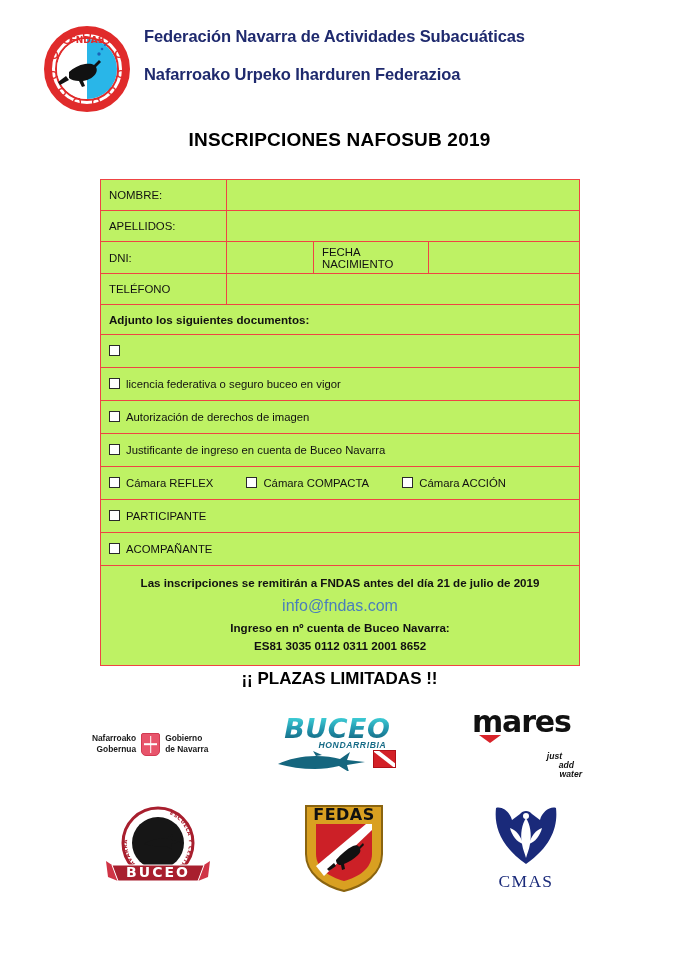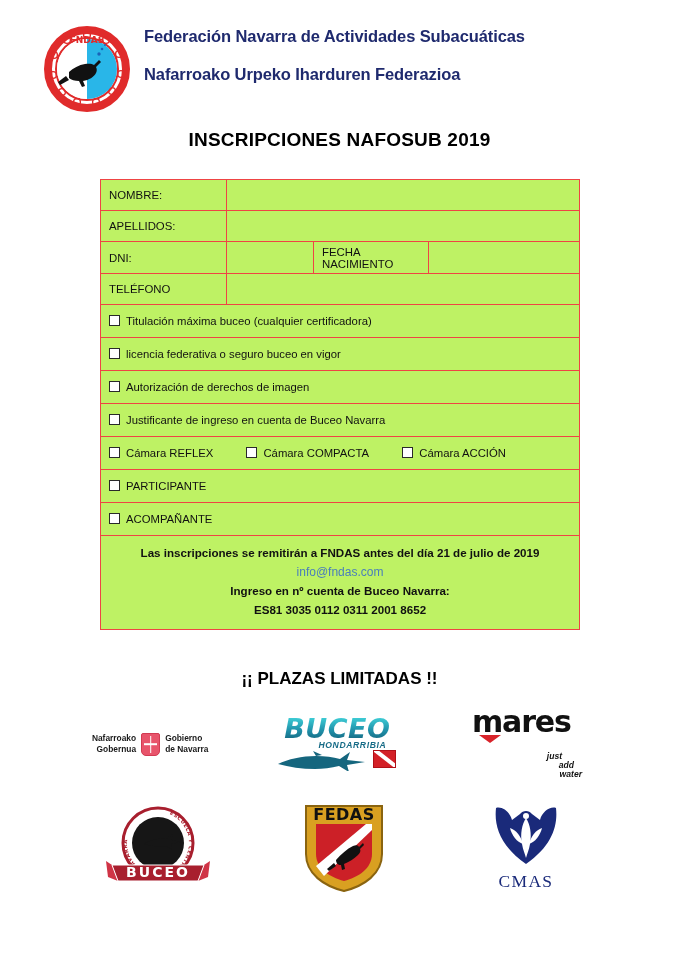--- a/index.html
+++ b/index.html
@@ -114,21 +114,21 @@
   }
   .foot-line {
     font-weight: bold;
     font-size: 11.6px;
     display: block;
   }
   .foot-email {
     display: block;
     color: #4a7ebb;
     font-weight: normal;
-    font-size: 12px;
+    font-size: 16px;
   }
 
   
   .plazas {
     position: absolute;
     left: 0;
     top: 669px;
     width: 679px;
     text-align: center;
     font-size: 17px;
@@ -375,24 +375,27 @@
       <td class="label-cell tall">DNI:</td>
       <td class="tall"></td>
       <td class="tall">FECHA NACIMIENTO</td>
       <td class="tall"></td>
     </tr>
     <tr>
       <td class="label-cell">TELÉFONO</td>
       <td colspan="3"></td>
     </tr>
 
-
-    <tr class="chk-row">
-      <td colspan="4">
-        <span class="chk"></span><span class="chk-label">Titulación máxima buceo (cualquier certificadora)</span>
+    <tr class="row-adjunto">
+      <td colspan="4">Adjunto  los siguientes documentos:</td>
+    </tr>
+
+    <tr class="chk-row">
+      <td colspan="4">
+        <span class="chk"></span>
       </td>
     </tr>
     <tr class="chk-row">
       <td colspan="4">
         <span class="chk"></span><span class="chk-label">licencia federativa o seguro buceo en vigor</span>
       </td>
     </tr>
     <tr class="chk-row">
       <td colspan="4">
         <span class="chk"></span><span class="chk-label">Autorización de derechos de imagen</span>

